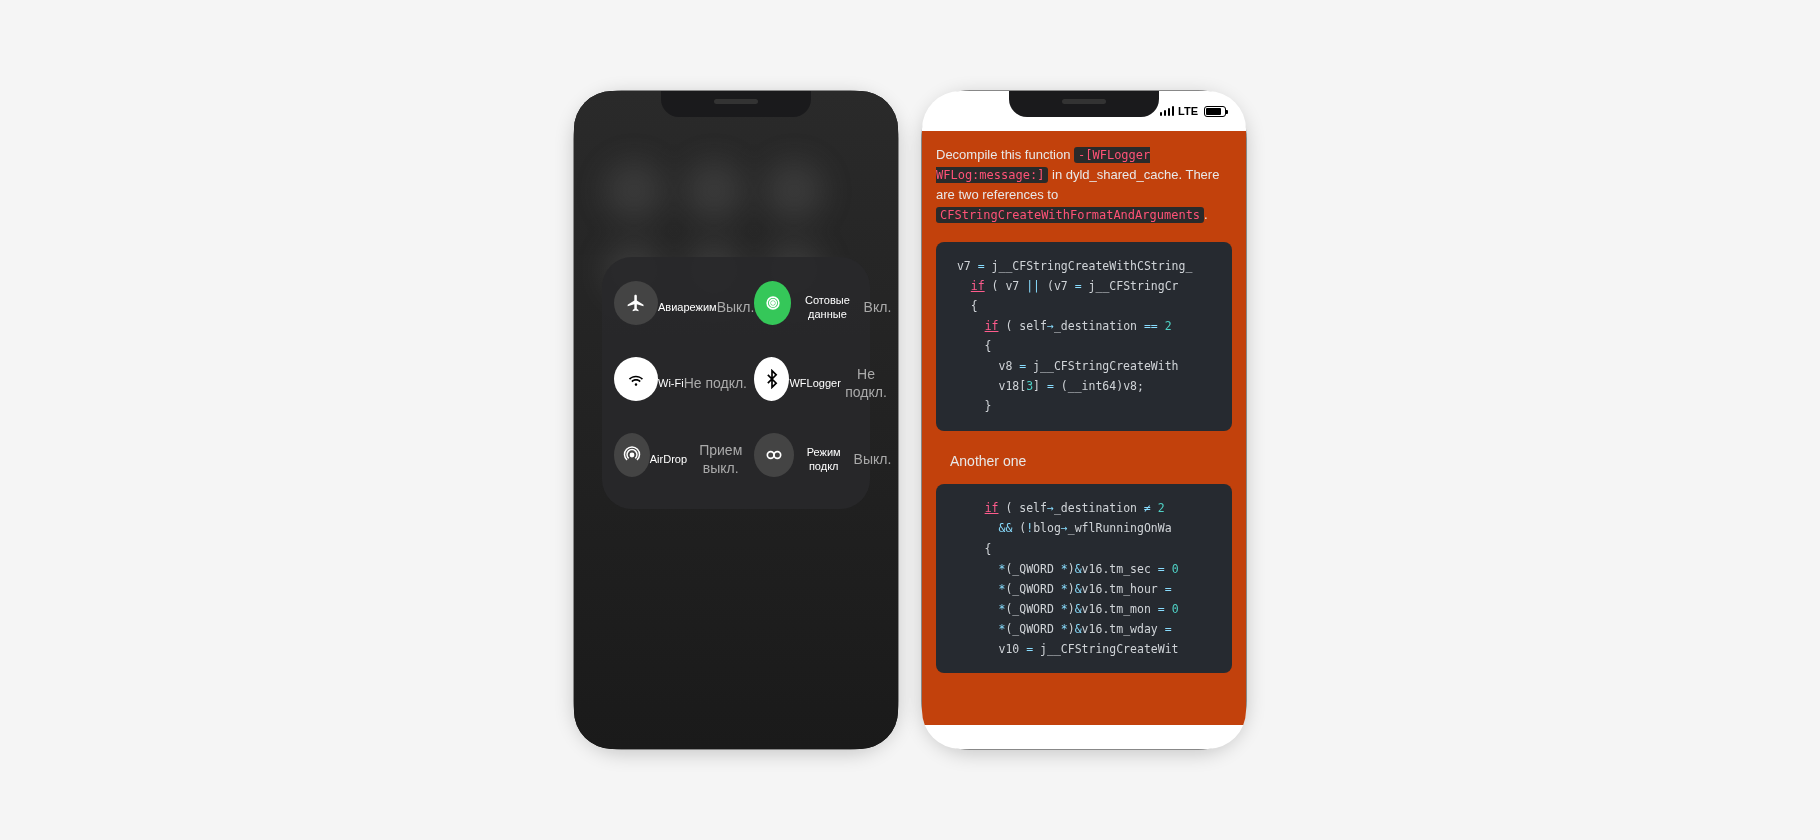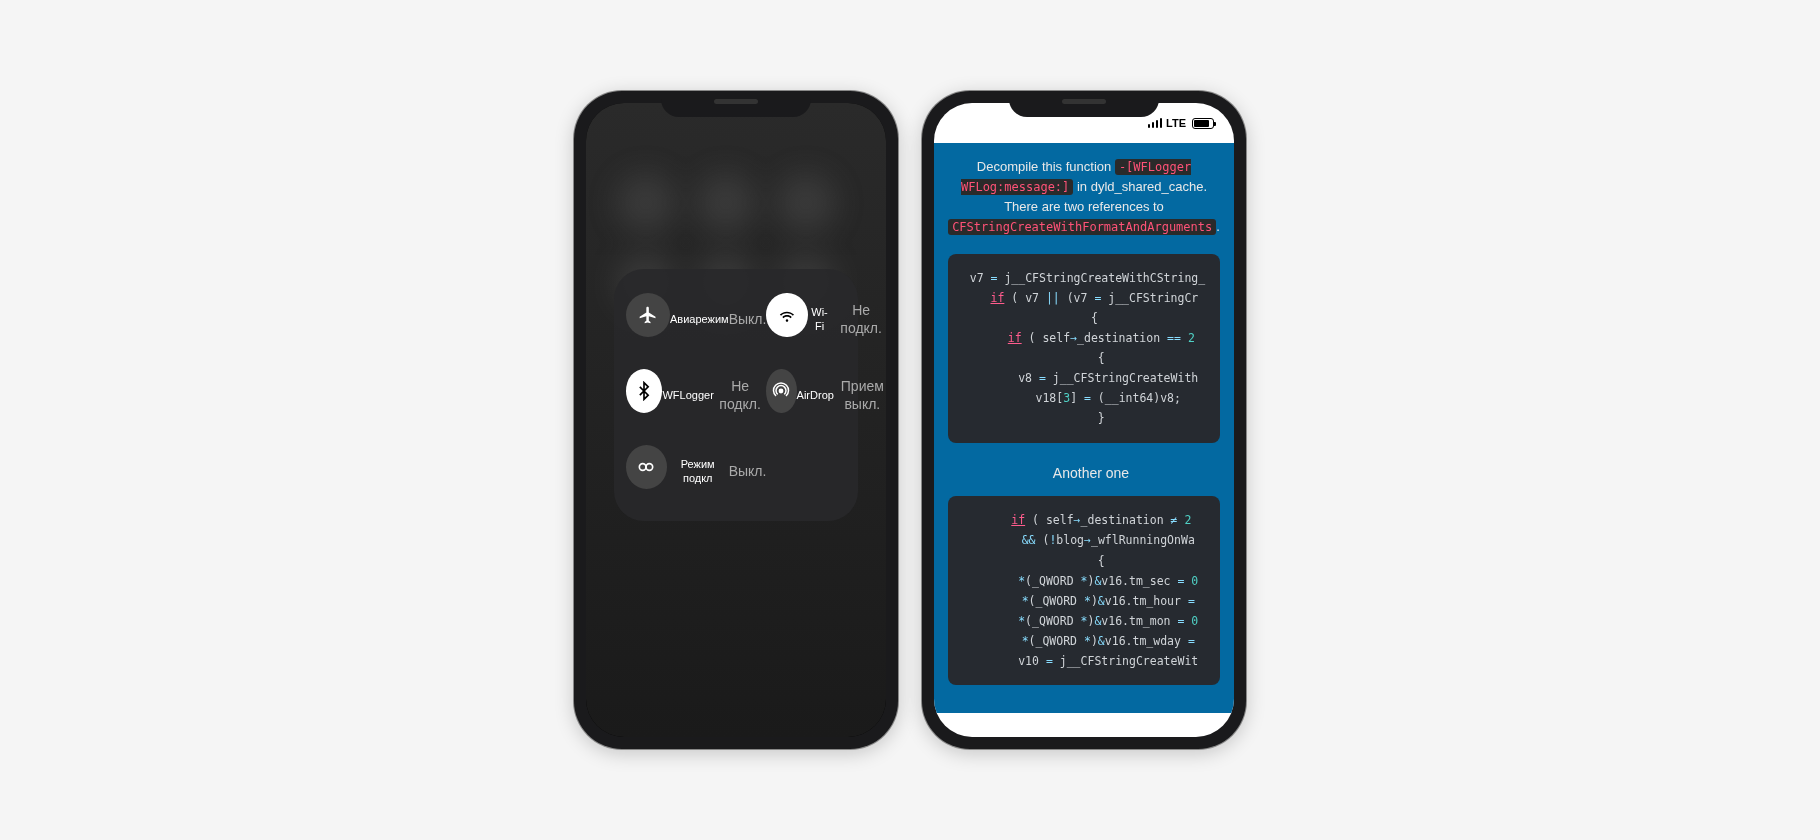--- a/index.html
+++ b/index.html
@@ -11,21 +11,20 @@
     align-items: center;
     min-height: 840px;
     width: 1820px;
   }
   .phones { display: flex; gap: 24px; }
   .phone {
     width: 324px;
     height: 658px;
     background: #1a1a1c;
     border-radius: 48px;
-    padding: 12px;
     position: relative;
     box-shadow: 0 0 0 1px #888, 0 4px 20px rgba(0,0,0,0.2);
   }
   .screen {
     width: 100%;
     height: 100%;
     background: #000;
     border-radius: 38px;
     overflow: hidden;
     position: relative;
@@ -141,28 +140,27 @@
     display: flex;
     align-items: center;
     justify-content: center;
     gap: 4px;
     font-size: 11px;
     color: #555;
     border-bottom: 0.5px solid #ddd;
   }
   .lock-icon { width: 9px; height: 9px; }
   .content {
-    background: #0369a1;
+    background: #c2410c;
     color: #e8e8e8;
     padding: 14px 14px 30px 14px;
     font-size: 13px;
     line-height: 1.55;
     height: calc(100% - 64px);
     overflow: hidden;
-    text-align: center;
   }
   .paragraph { margin-bottom: 16px; }
   .code-inline {
     background: #2a2a2a;
     color: #ff5277;
     font-family: Menlo, Consolas, monospace;
     font-size: 12px;
     padding: 1px 4px;
     border-radius: 3px;
   }
@@ -216,20 +214,30 @@
         <div class="cc-item">
           <div class="cc-icon off">
             <svg viewBox="0 0 24 24" fill="currentColor">
                 <path d="M21 16v-2l-8-5V3.5c0-.83-.67-1.5-1.5-1.5S10 2.67 10 3.5V9l-8 5v2l8-2.5V19l-2 1.5V22l3.5-1 3.5 1v-1.5L13 19v-5.5l8 2.5z"></path>
               </svg>
           </div>
           <div class="cc-title">Авиарежим</div>
           <div class="cc-sub">Выкл.</div>
         </div>
 
+        <div class="cc-item">
+          <div class="cc-icon on-green">
+            <svg viewBox="0 0 24 24" fill="none" stroke="currentColor" stroke-width="2">
+                <path d="M5 12a7 7 0 0 1 14 0M8 12a4 4 0 0 1 8 0M5 12a7 7 0 0 0 14 0M8 12a4 4 0 0 0 8 0"></path>
+                <circle cx="12" cy="12" r="1.5" fill="currentColor"></circle>
+              </svg>
+          </div>
+          <div class="cc-title">Сотовые данные</div>
+          <div class="cc-sub">Вкл.</div>
+        </div>
 
         <div class="cc-item">
           <div class="cc-icon on-white">
             <svg viewBox="0 0 24 24" fill="currentColor">
                 <path d="M12 20c.8 0 1.5-.7 1.5-1.5S12.8 17 12 17s-1.5.7-1.5 1.5S11.2 20 12 20zm-4.2-4.2c2.3-2.3 6.1-2.3 8.5 0l1.4-1.4c-3.1-3.1-8.2-3.1-11.3 0l1.4 1.4zM4.9 12.9c3.9-3.9 10.2-3.9 14.1 0l1.4-1.4c-4.7-4.7-12.3-4.7-17 0l1.5 1.4z"></path>
               </svg>
           </div>
           <div class="cc-title">Wi-Fi</div>
           <div class="cc-sub">Не подкл.</div>
         </div>

